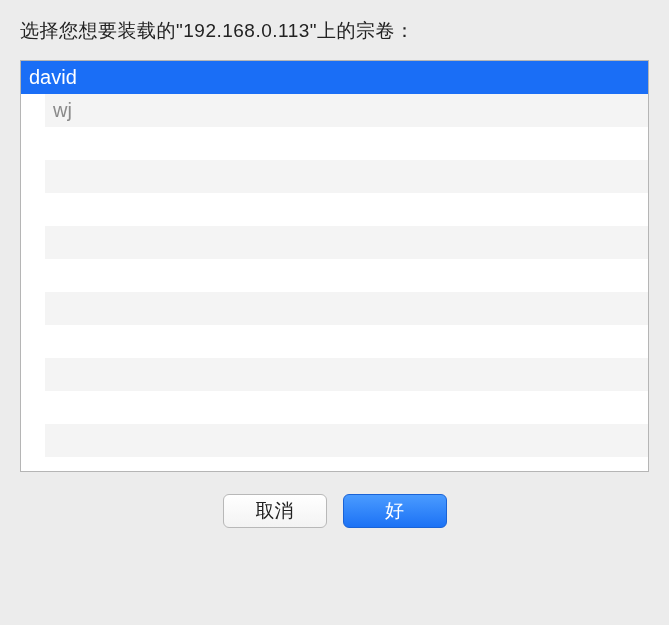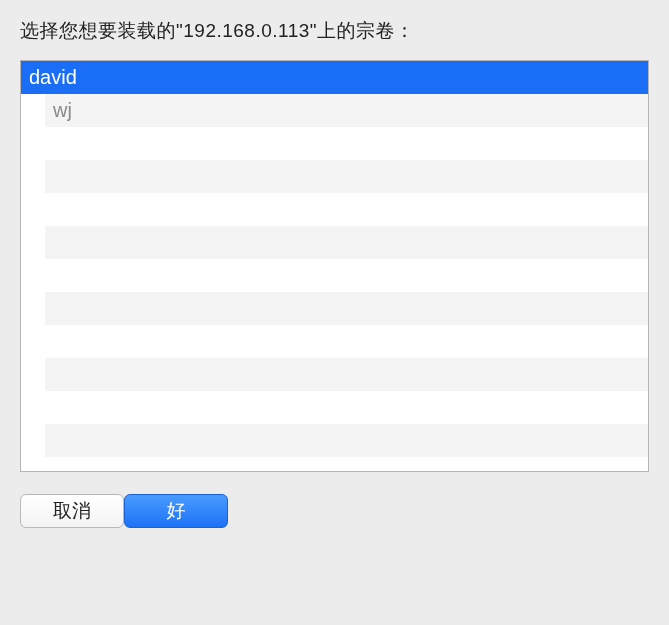--- a/index.html
+++ b/index.html
@@ -43,21 +43,22 @@
     }
     .list-row.selected {
       background: #1a6ef6;
       color: #ffffff;
     }
     .list-row.dimmed {
       color: #8a8a8a;
     }
     .button-row {
       display: flex;
-      justify-content: flex-start;
+      justify-content: center;
+      gap: 16px;
       margin-top: 22px;
     }
     .btn {
       min-width: 104px;
       height: 34px;
       border-radius: 6px;
       font-size: 19px;
       cursor: pointer;
       border: 1px solid #b8b8b8;
       background: linear-gradient(#ffffff, #f3f3f3);

